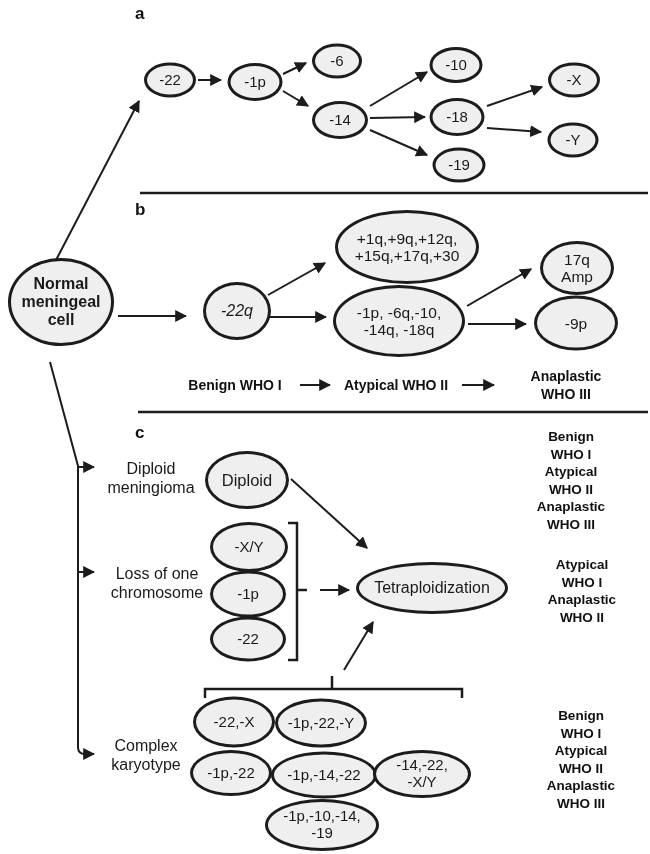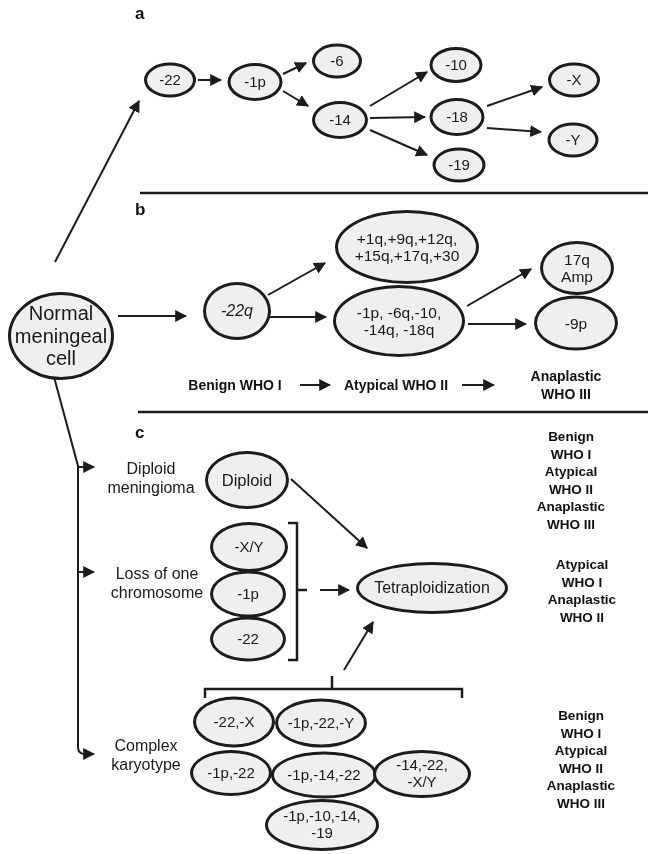--- a/index.html
+++ b/index.html
@@ -73,21 +73,21 @@
       <path d="M205,698 L205,689 L462,689 L462,698" stroke-width="2.5"></path>
       <line x1="332" y1="689" x2="332" y2="676" stroke-width="2.5"></line>
       <line x1="344" y1="670" x2="373" y2="622" marker-end="url(#ah)"></line>
     </g>
   </svg>
 
   <div class="sec" style="left:135px;top:4px;">a</div>
   <div class="sec" style="left:135px;top:200px;">b</div>
   <div class="sec" style="left:135px;top:423px;">c</div>
 
-  <div class="node" style="left:61px;top:336px;width:106px;height:88px;font-size:20px;">Normal
+  <div class="node" style="left:61px;top:302px;width:106px;height:88px;font-size:16px;font-weight:bold;">Normal
 meningeal
 cell</div>
 
   <div class="node" style="left:170px;top:80px;width:52px;height:35px;">-22</div>
   <div class="node" style="left:255px;top:82px;width:55px;height:38px;">-1p</div>
   <div class="node" style="left:337px;top:61px;width:50px;height:35px;">-6</div>
   <div class="node" style="left:340px;top:120px;width:56px;height:38px;">-14</div>
   <div class="node" style="left:456px;top:65px;width:53px;height:36px;">-10</div>
   <div class="node" style="left:457px;top:117px;width:55px;height:38px;">-18</div>
   <div class="node" style="left:459px;top:165px;width:53px;height:35px;">-19</div>

